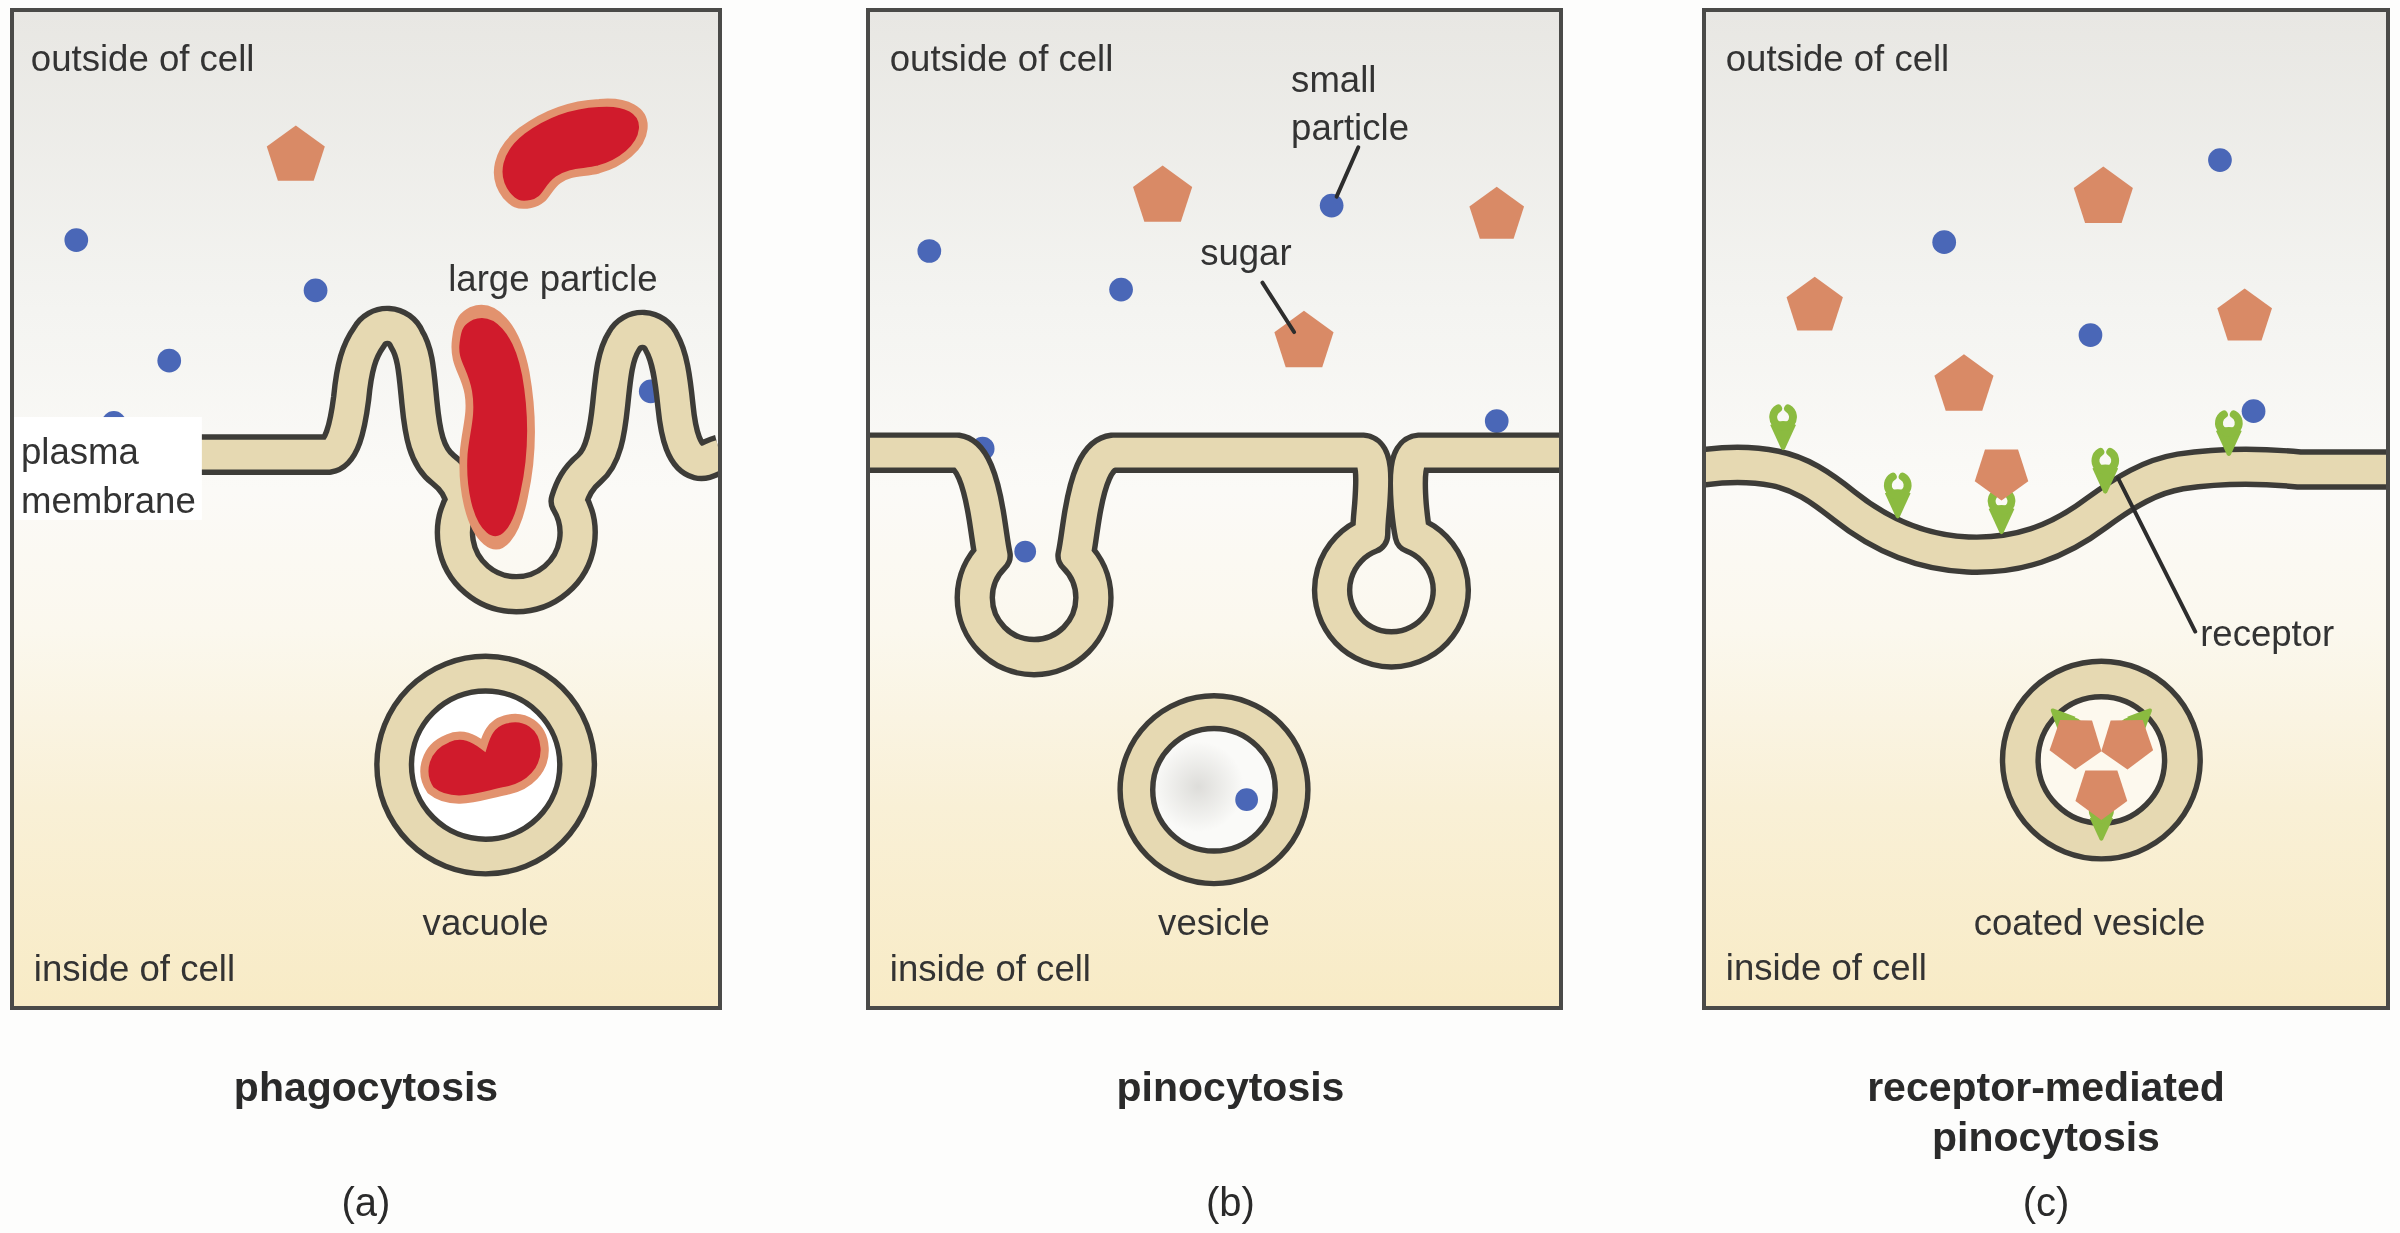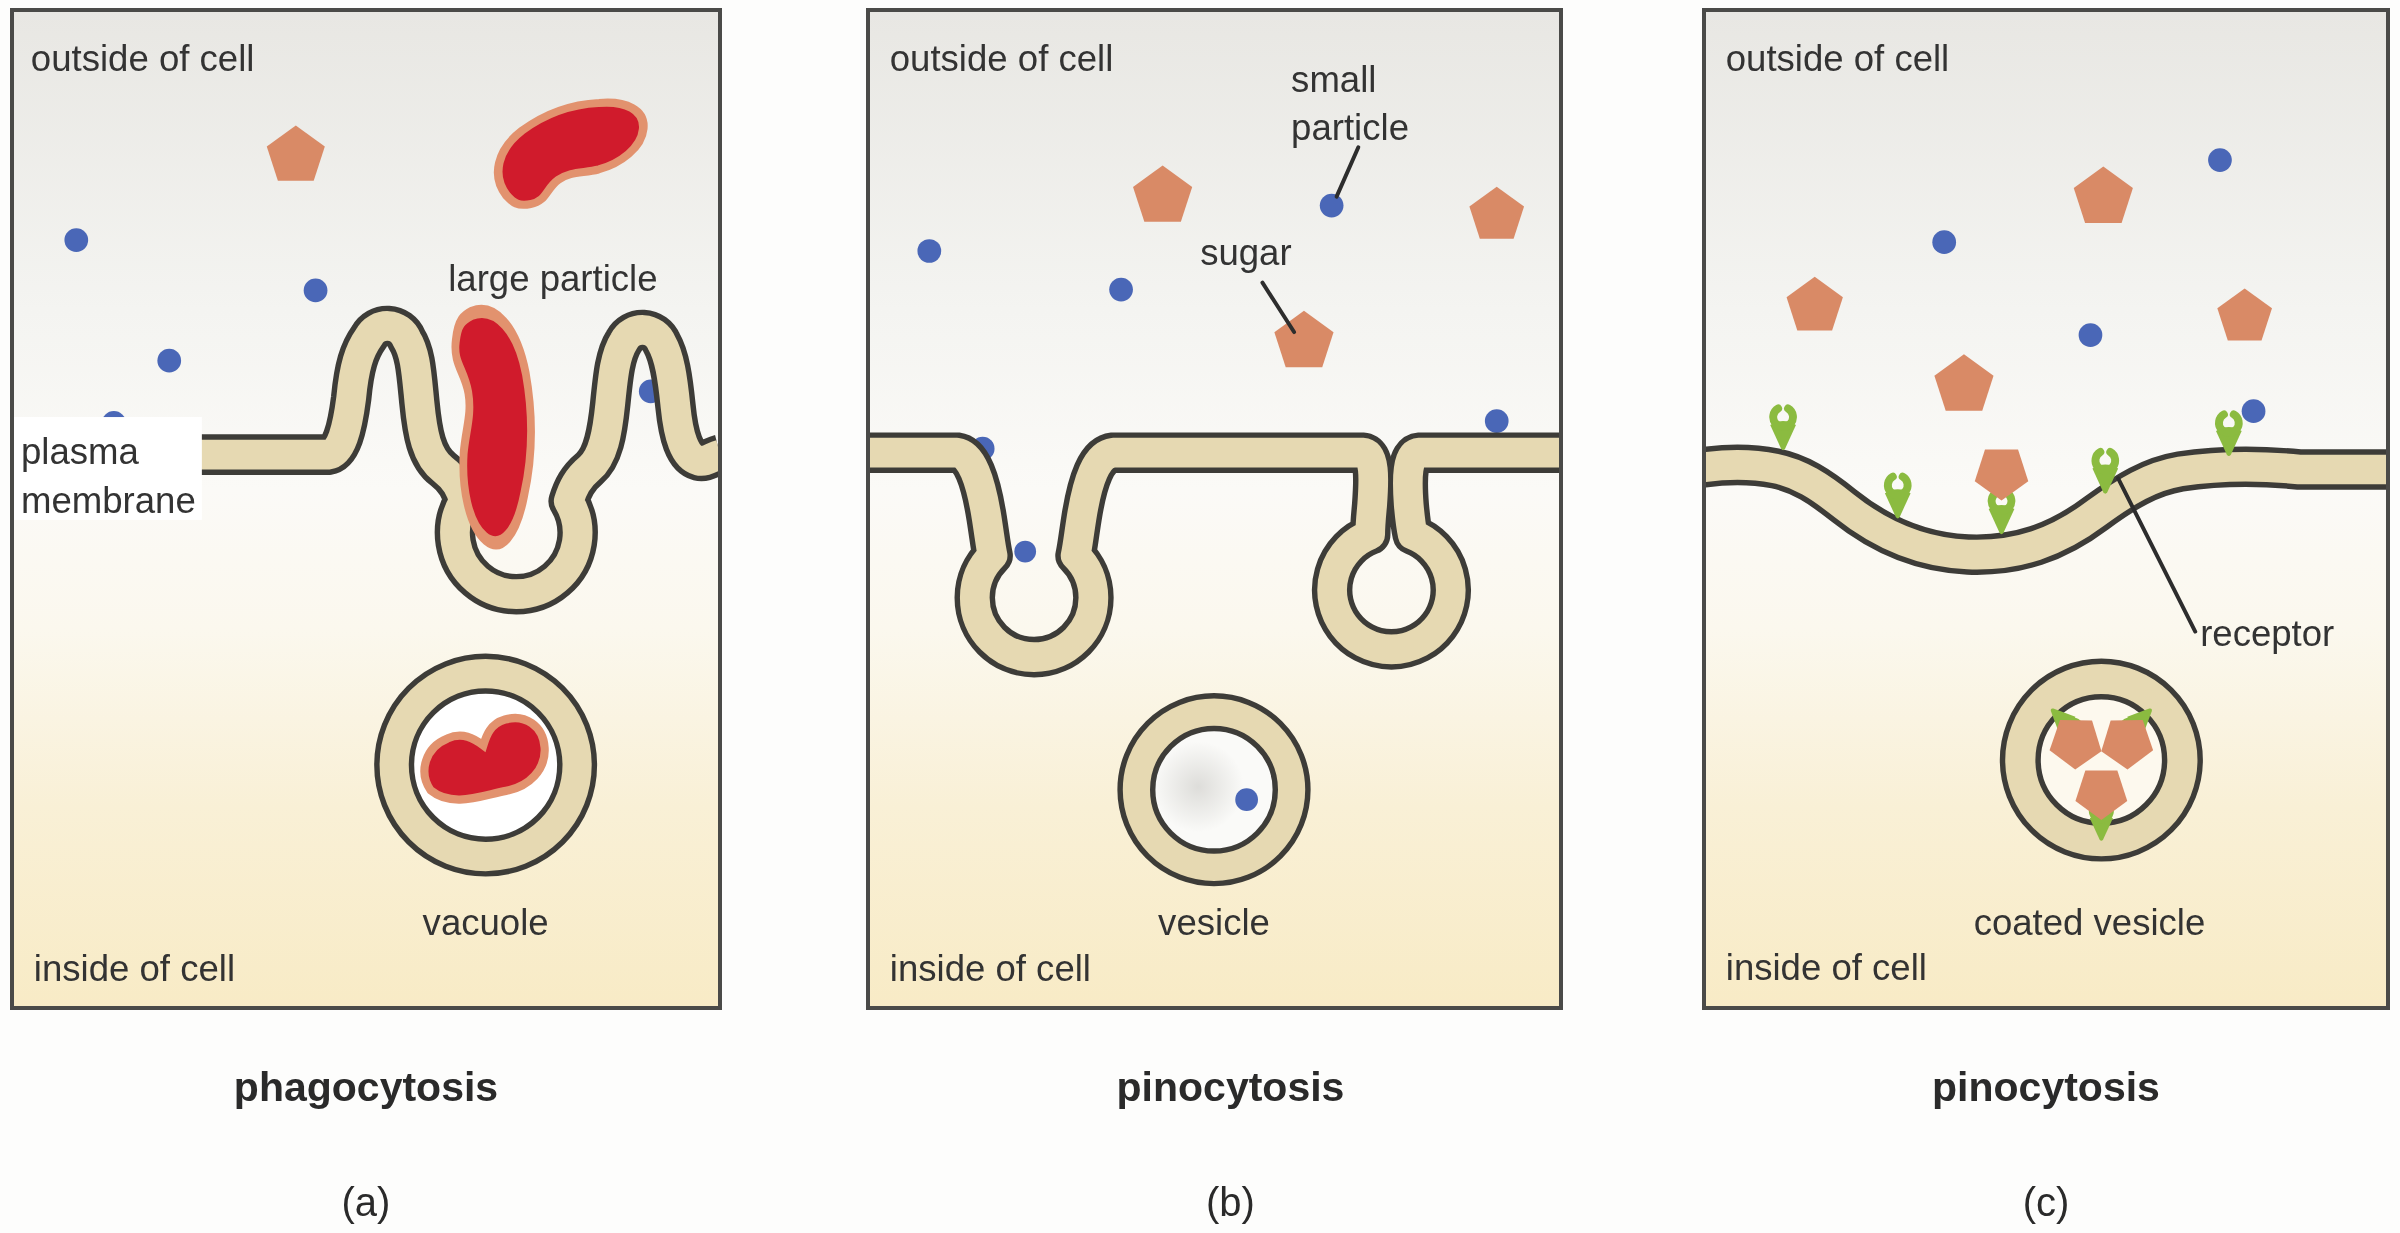--- a/index.html
+++ b/index.html
@@ -148,17 +148,18 @@
 
 <div class="caption cap-a">
   <div>phagocytosis</div>
   <div></div>
 </div>
 <div class="caption cap-b">
   <div>pinocytosis</div>
   <div></div>
 </div>
 <div class="caption cap-c">
+  <div>receptor-mediated</div>
   <div>pinocytosis</div>
 </div>
 <div class="index-label idx-a">(a)</div>
 <div class="index-label idx-b">(b)</div>
 <div class="index-label idx-c">(c)</div>
 
 </body></html>

